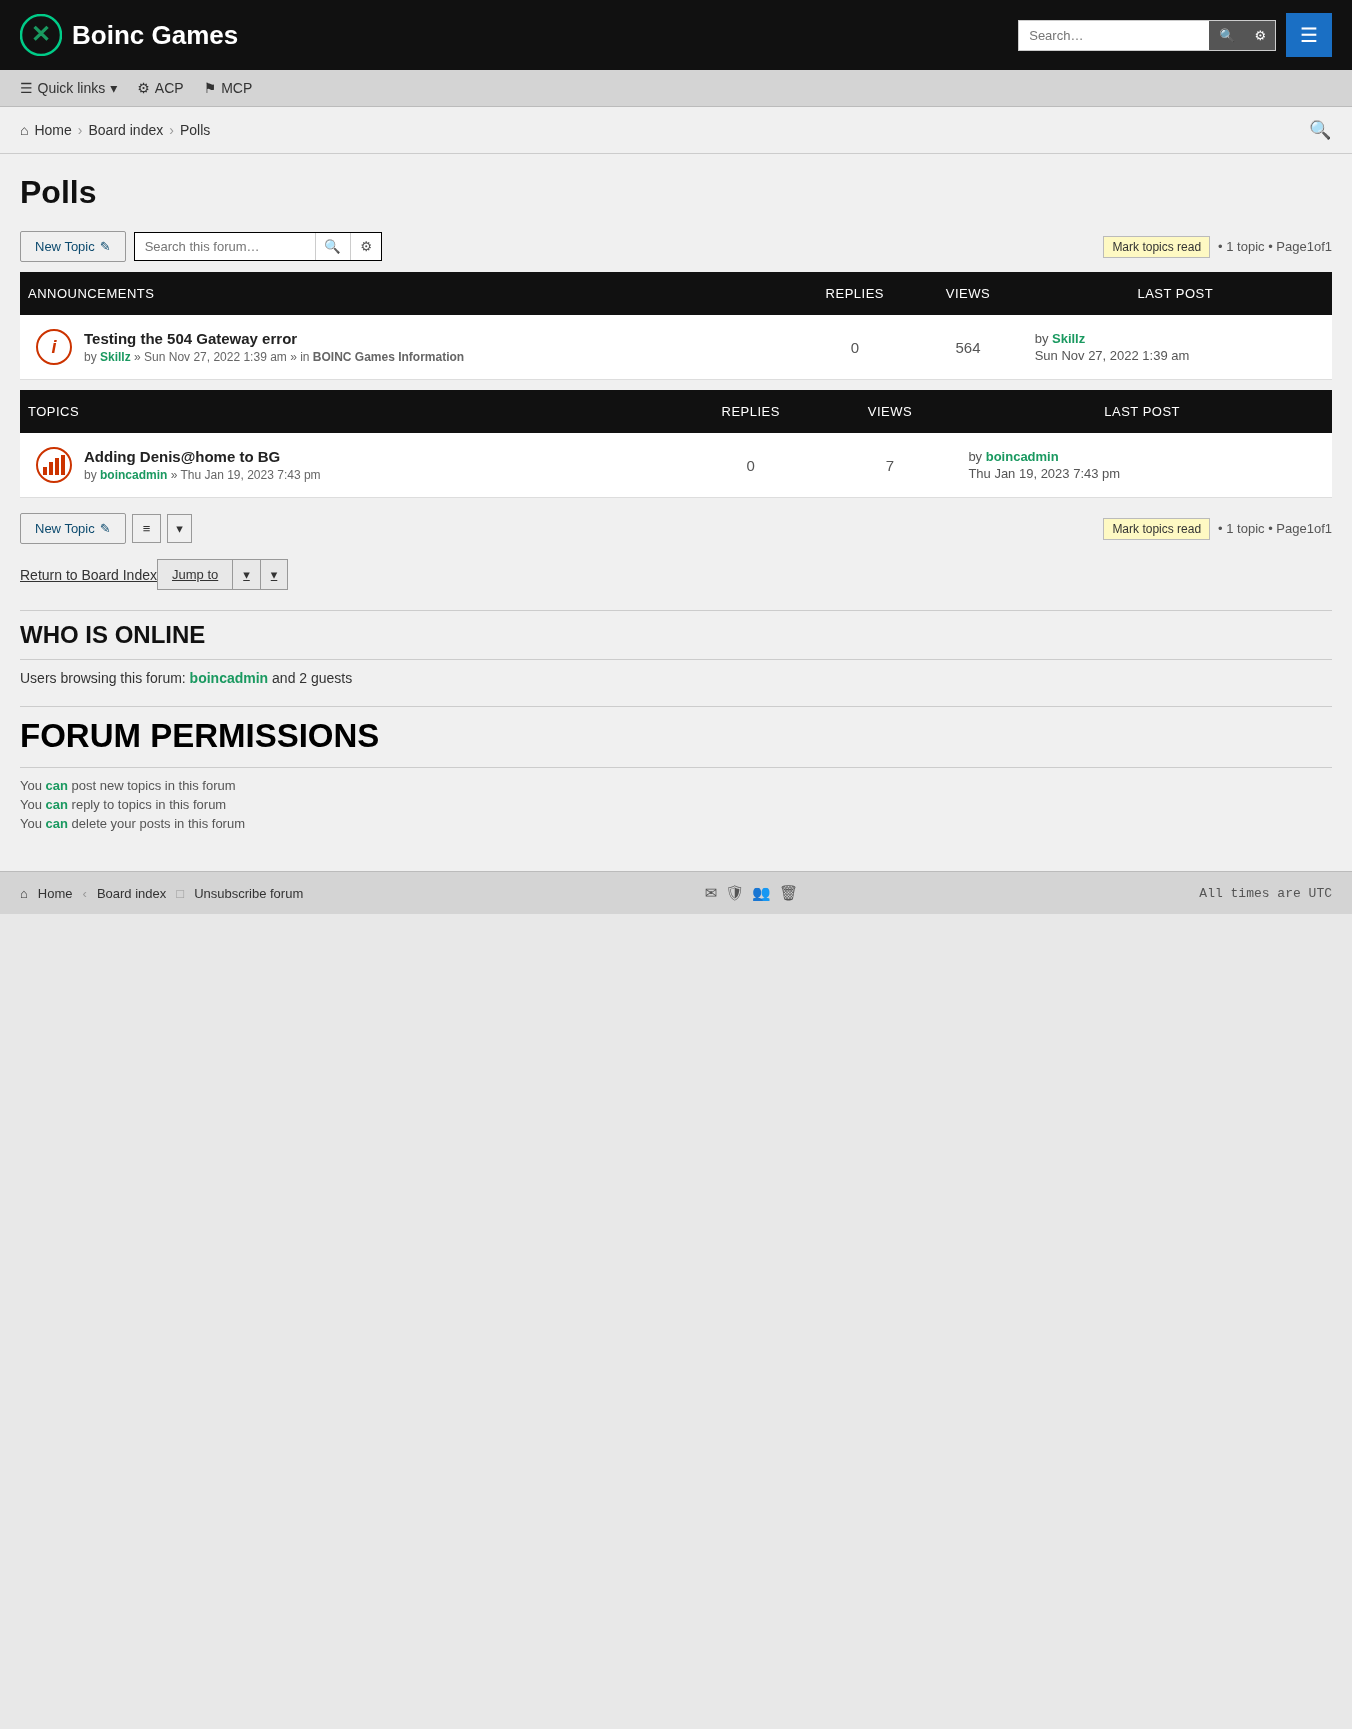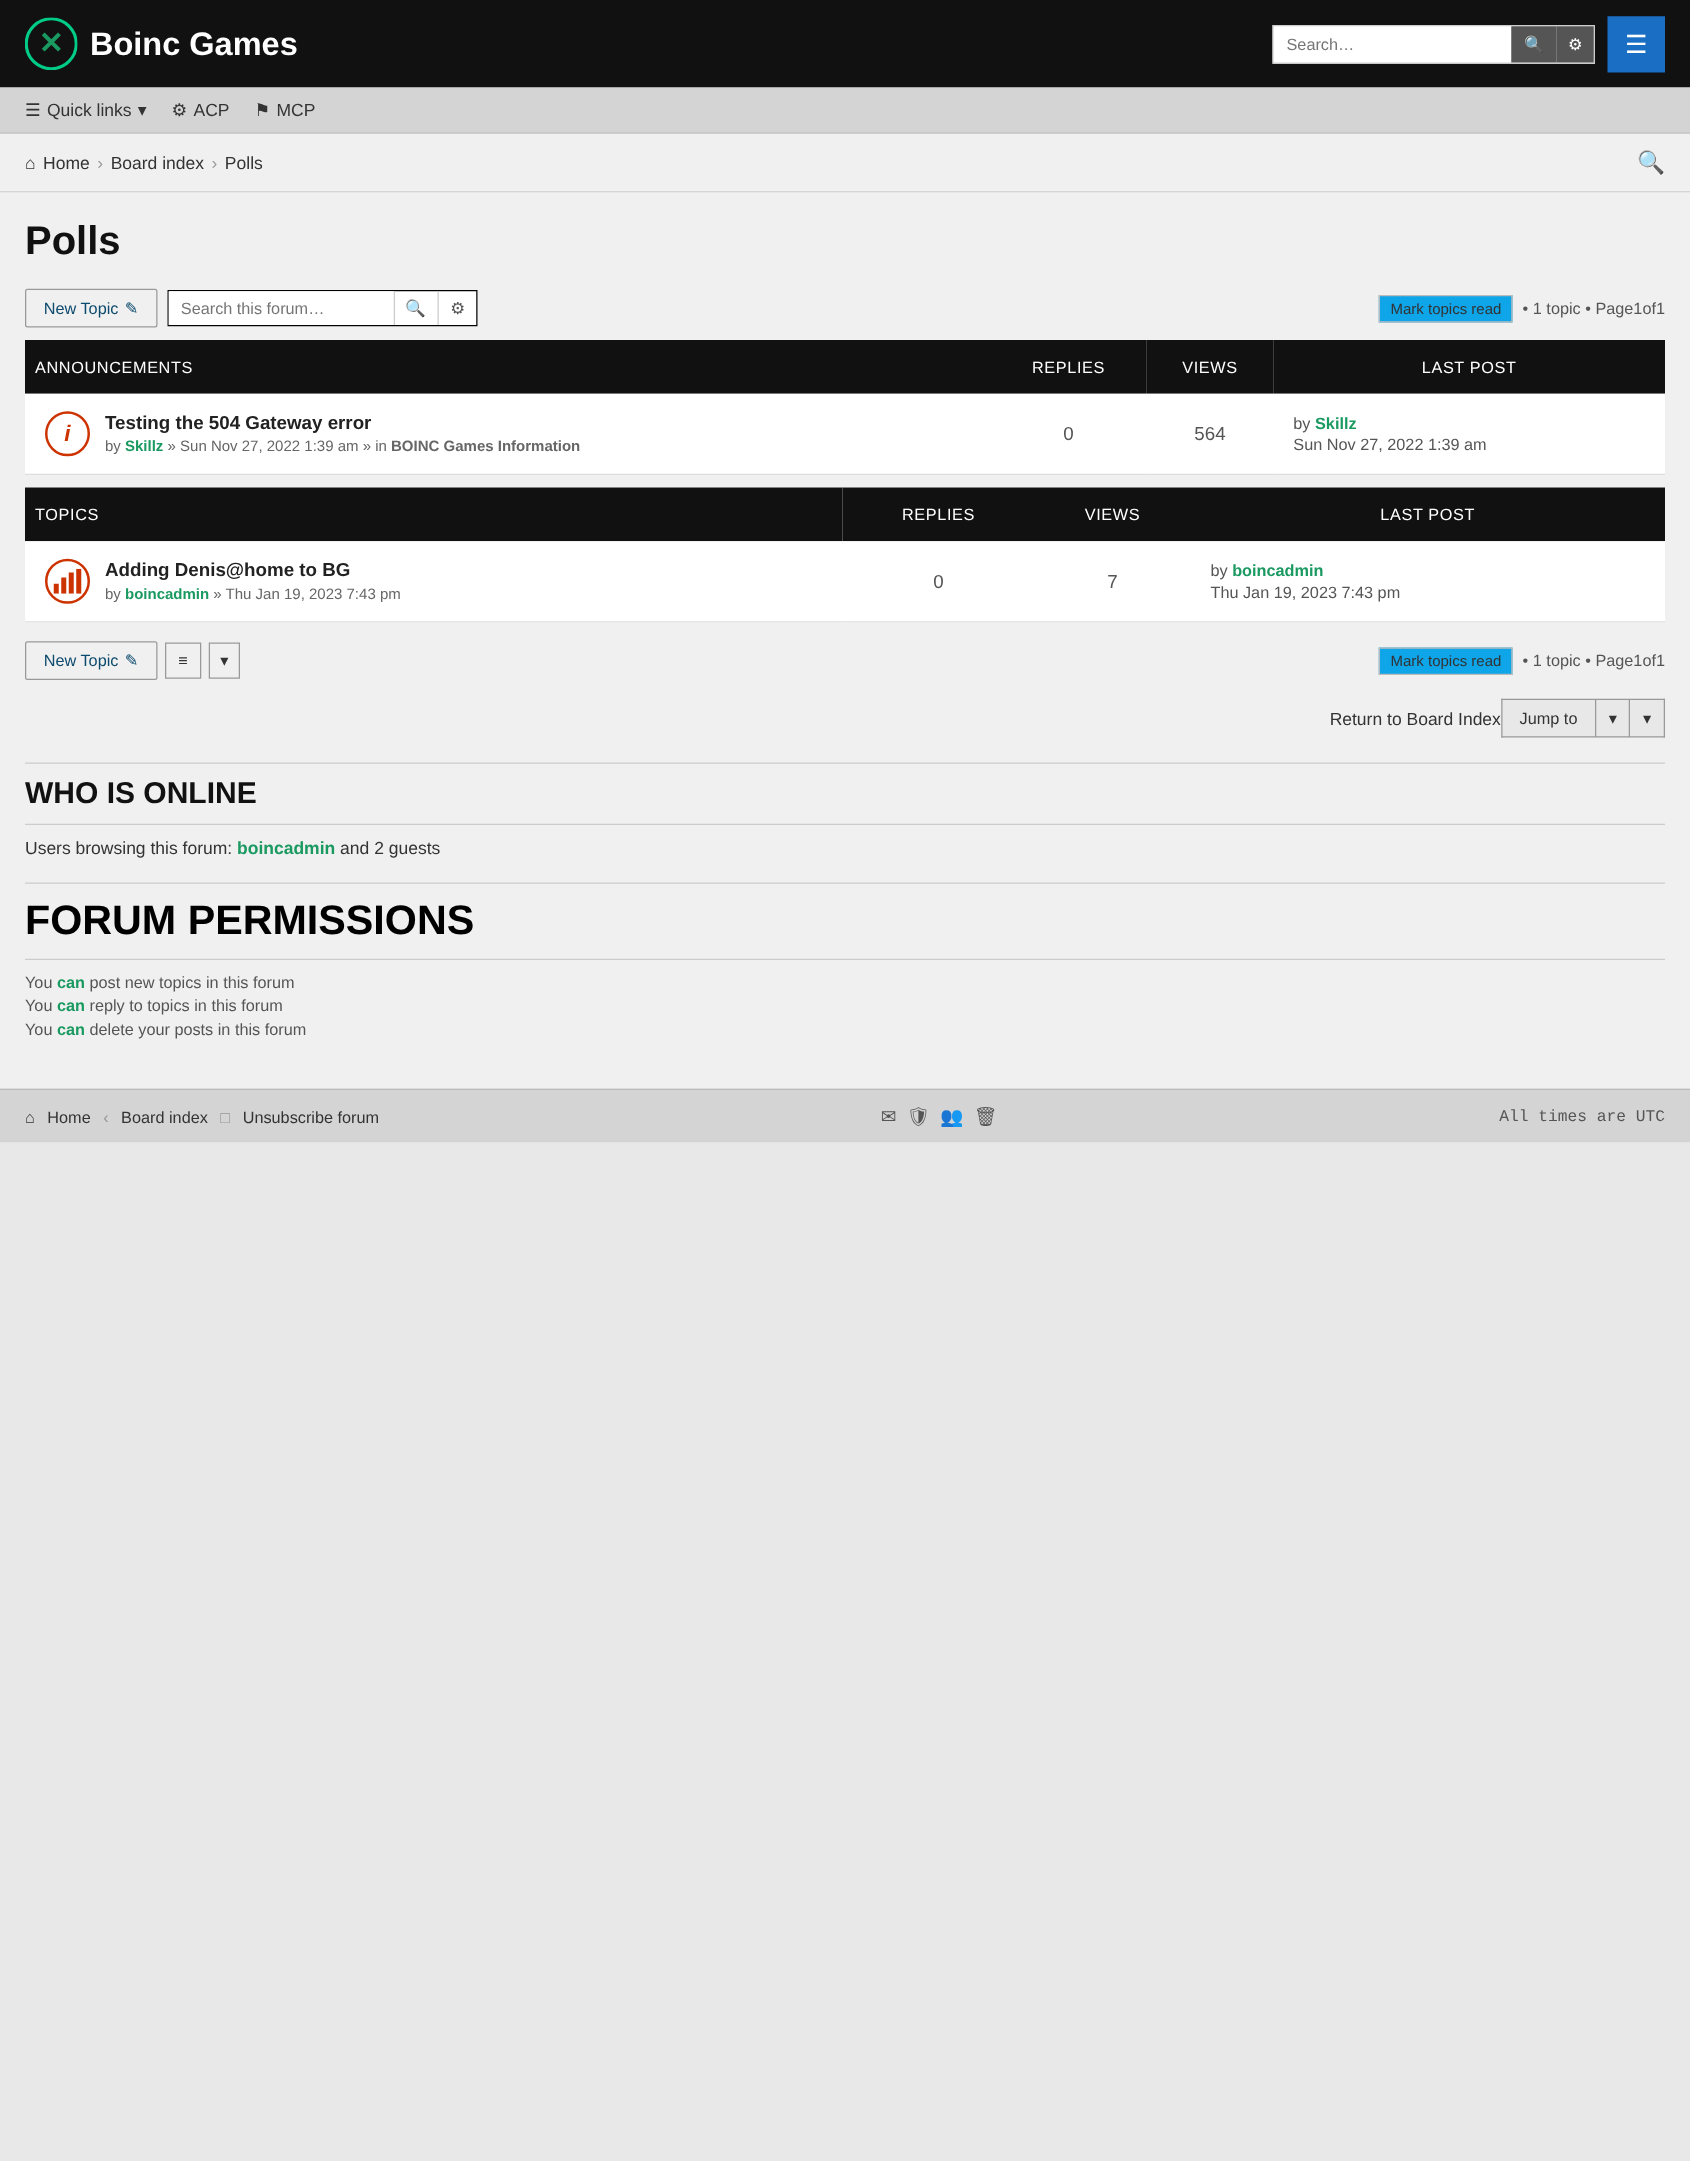--- a/index.html
+++ b/index.html
@@ -187,21 +187,21 @@
     .toolbar-right {
       font-size: 13px;
       color: #555;
       display: flex;
       align-items: center;
       gap: 8px;
     }
     .mark-read-link {
       color: #333;
       text-decoration: none;
-      background: #0ea5e9;
+      background: #fef9c3;
       padding: 3px 8px;
       border: 1px solid #bbb;
       font-size: 12px;
       text-align: center;
     }
 
     
     .forum-table {
       width: 100%;
       border-collapse: collapse;
@@ -328,22 +328,23 @@
       color: #555;
       display: flex;
       align-items: center;
       gap: 8px;
     }
 
     
     .return-jump-bar {
       display: flex;
       align-items: center;
-      justify-content: flex-end;
+      justify-content: flex-start;
       margin: 10px 0 20px 0;
+      text-decoration: underline;
     }
     .return-link {
       color: #333;
       text-decoration: none;
       font-size: 14px;
     }
     .jump-to-btn {
       display: flex;
       align-items: center;
       gap: 0;

